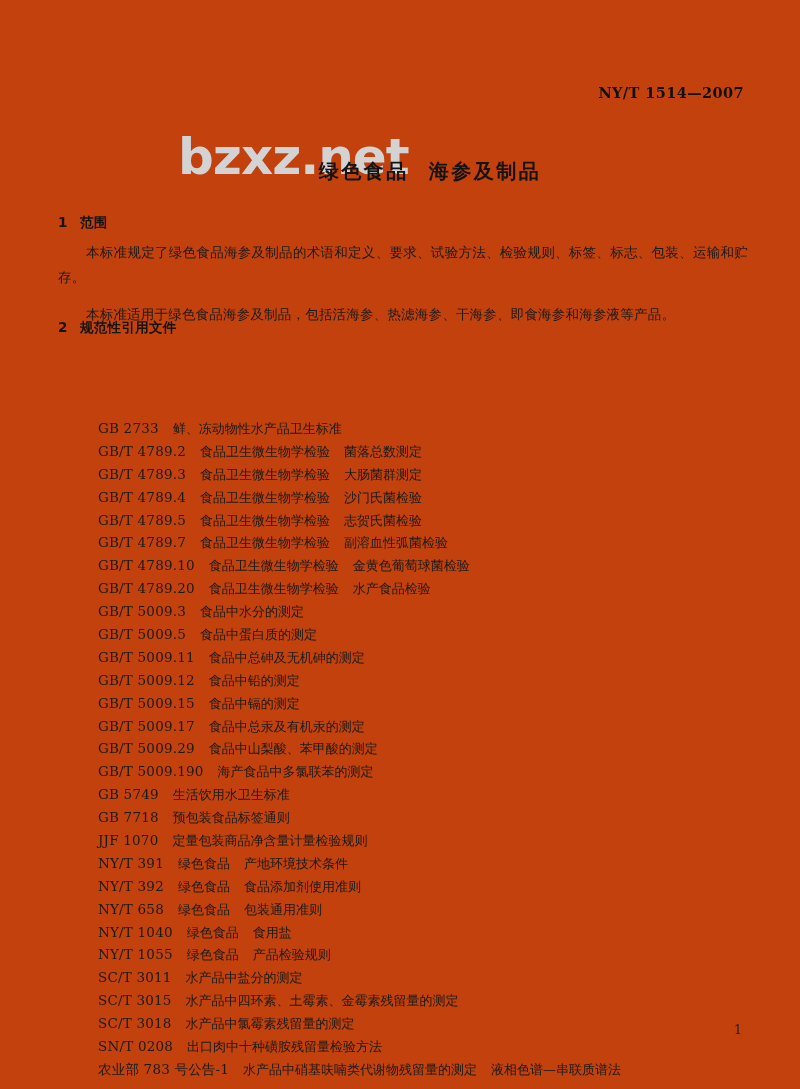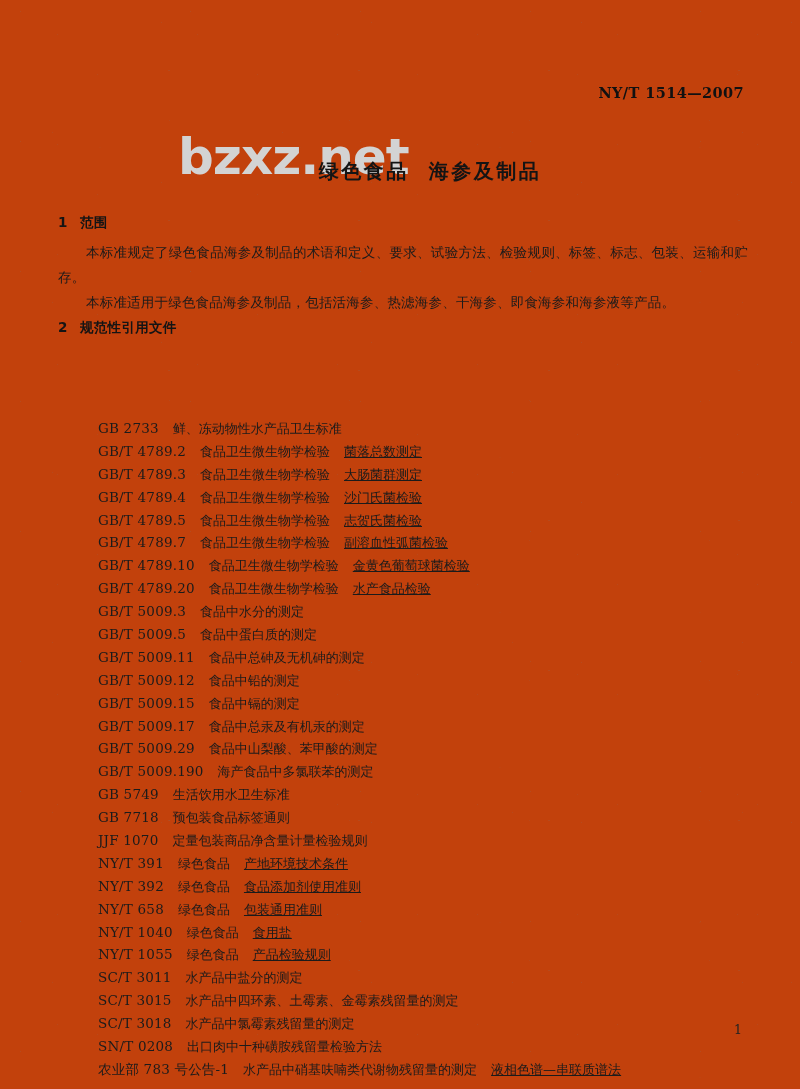--- a/index.html
+++ b/index.html
@@ -137,21 +137,20 @@
     display: inline-block;
     font-family: "DejaVu Sans", "Liberation Sans", sans-serif;
     font-size: 13px;
     text-align: center;
   }
   .ref-title2 {
     display: inline-block;
     font-family: "DejaVu Sans", "Liberation Sans", sans-serif;
     font-size: 13px;
     margin-left: 14px;
-    text-decoration: underline;
   }
   .ref-gap { display: inline-block; width: 14px; }
 
   
   #page-number {
     position: absolute;
     right: 58px;
     top: 1022px;
     font-family: "DejaVu Serif", "Liberation Serif", serif;
     font-size: 12.5px;
@@ -172,21 +171,21 @@
 
   <div id="doc-title">
     <span>绿色食品</span><span class="gap"></span><span>海参及制品</span>
   </div>
 
   <div class="section" style="top:214px;">
     <div class="sec-head">
       <span class="num">1</span><span>范围</span>
     </div>
     <div class="para indent">本标准规定了绿色食品海参及制品的术语和定义、要求、试验方法、检验规则、标签、标志、包装、运输和贮存。</div>
-    <div class="para indent" style="margin-top:0;">本标准适用于绿色食品海参及制品，包括活海参、热滤海参、干海参、即食海参和海参液等产品。</div>
+    <div class="para indent" style="margin-top:12px;">本标准适用于绿色食品海参及制品，包括活海参、热滤海参、干海参、即食海参和海参液等产品。</div>
   </div>
 
   <div class="section" style="top:319px;">
     <div class="sec-head">
       <span class="num">2</span><span>规范性引用文件</span>
     </div>
   </div>
 
   <div id="ref-list">
       <div class="ref-row"><span class="ref-code">GB 2733</span><span class="ref-gap"></span><span class="ref-title">鲜、冻动物性水产品卫生标准</span></div>

